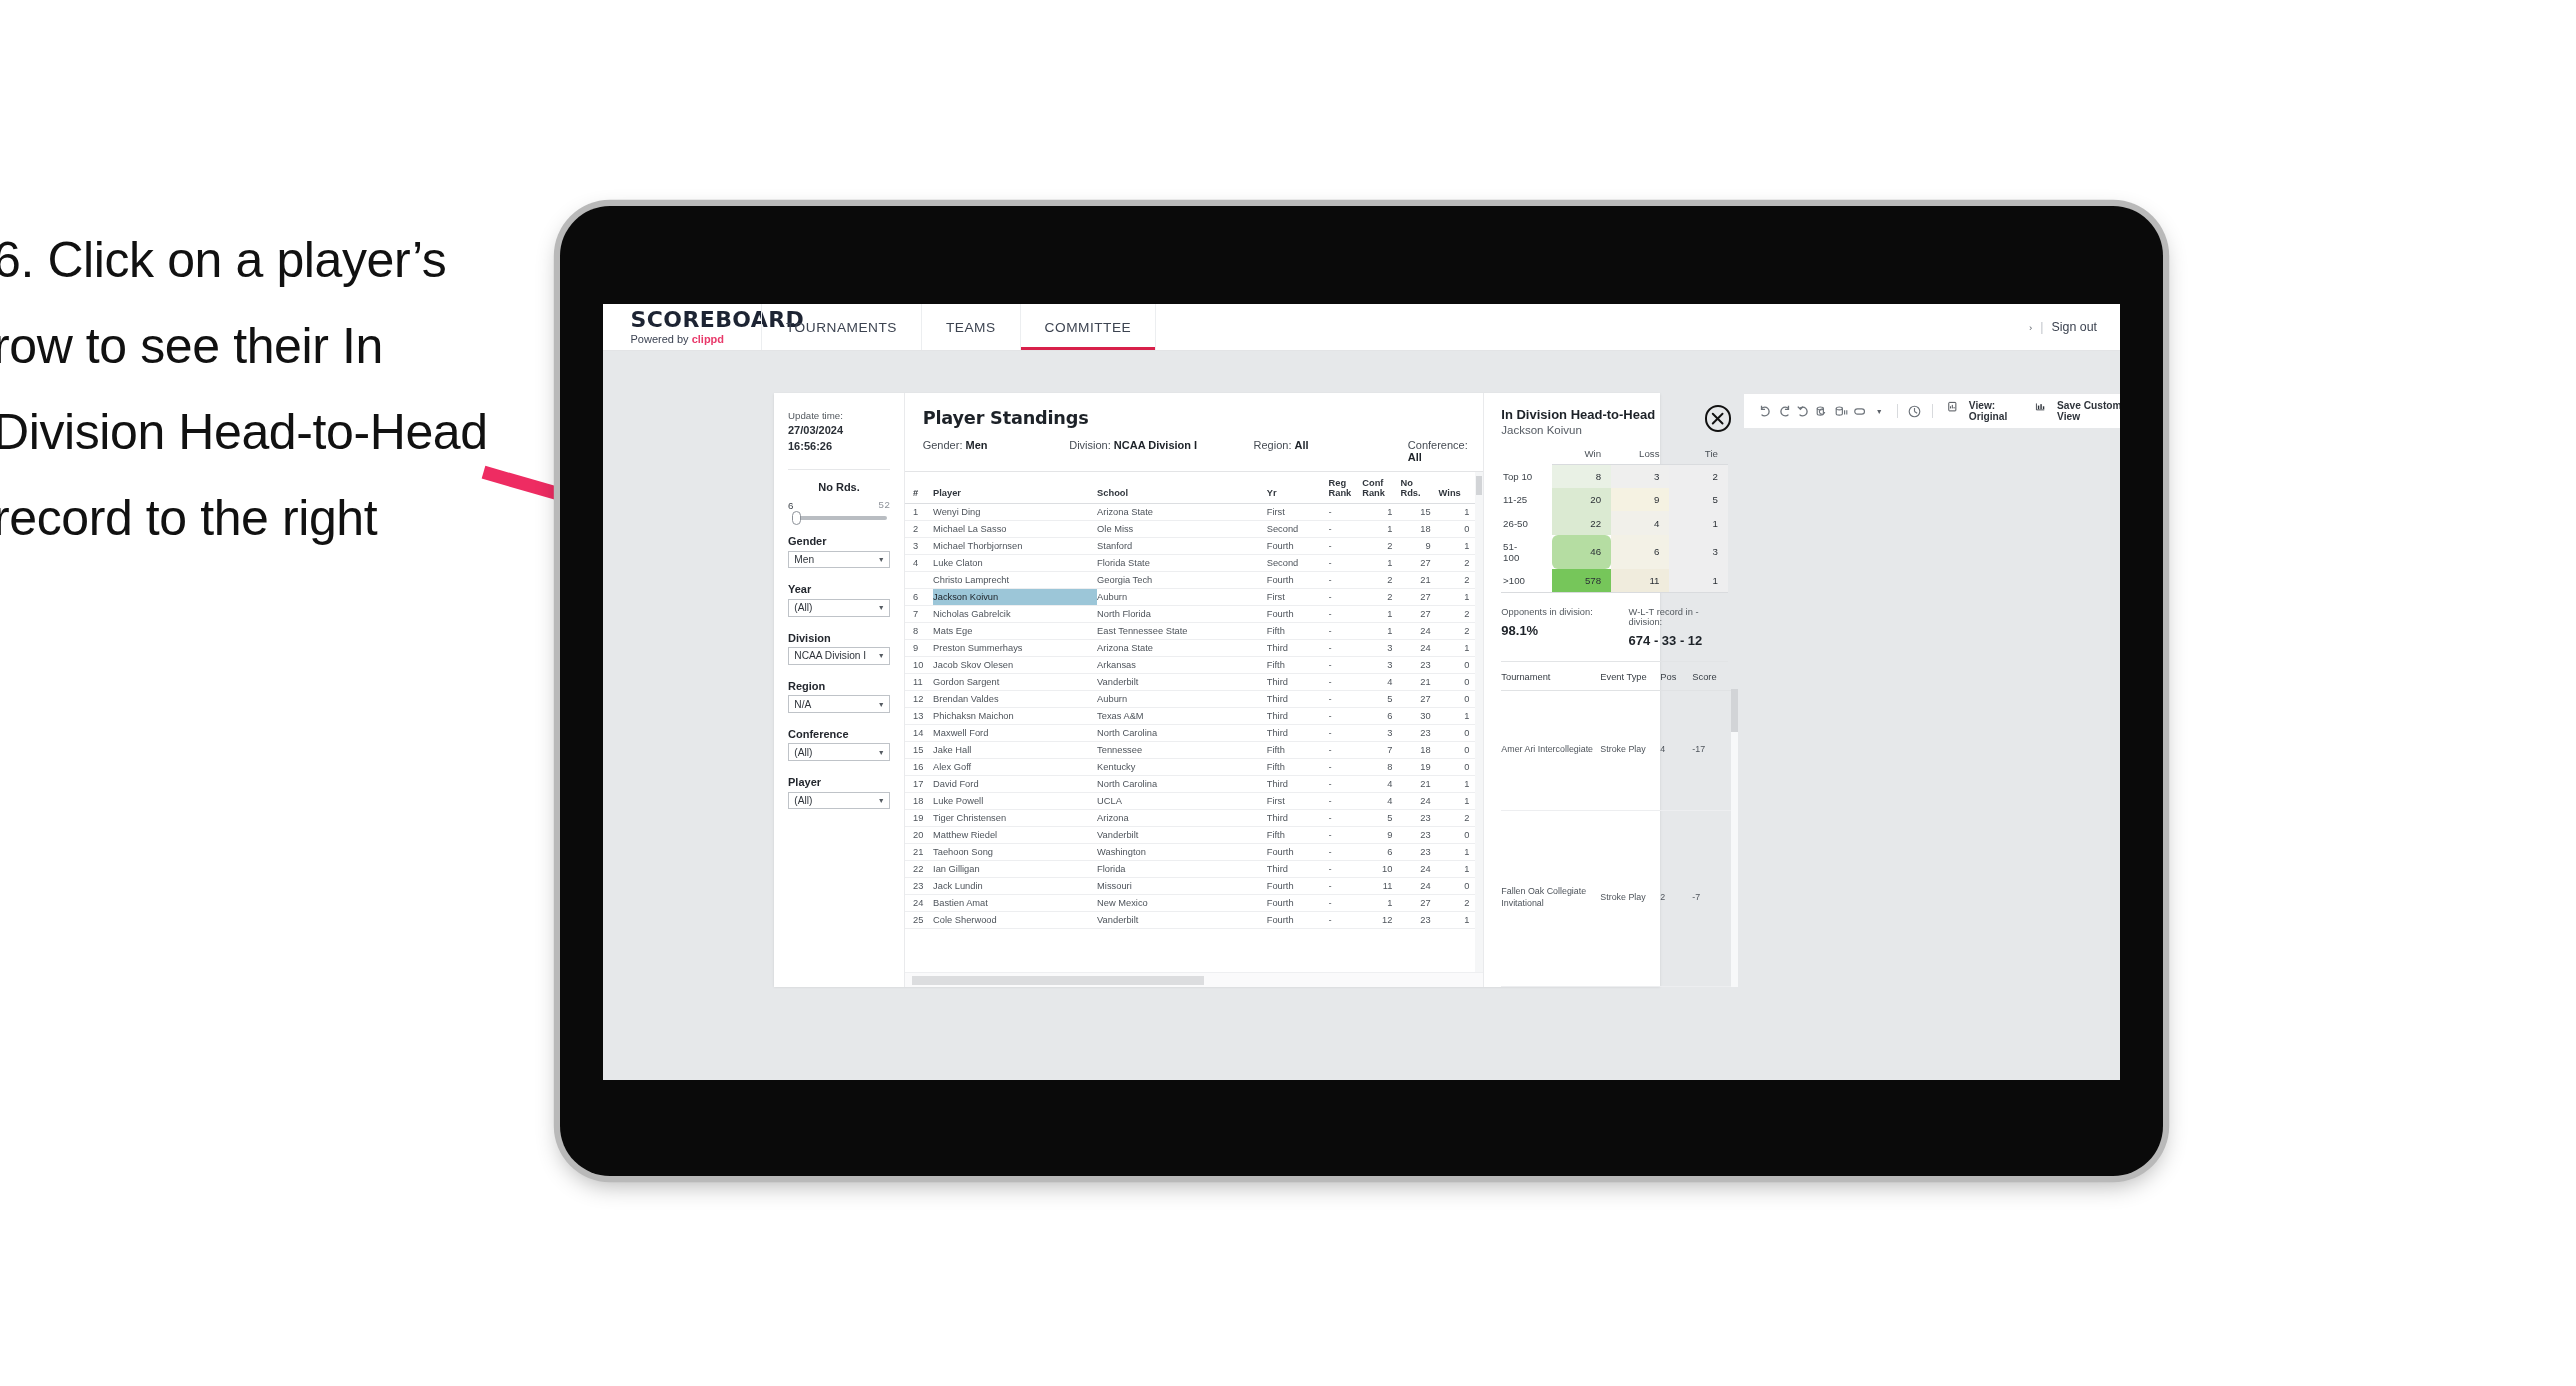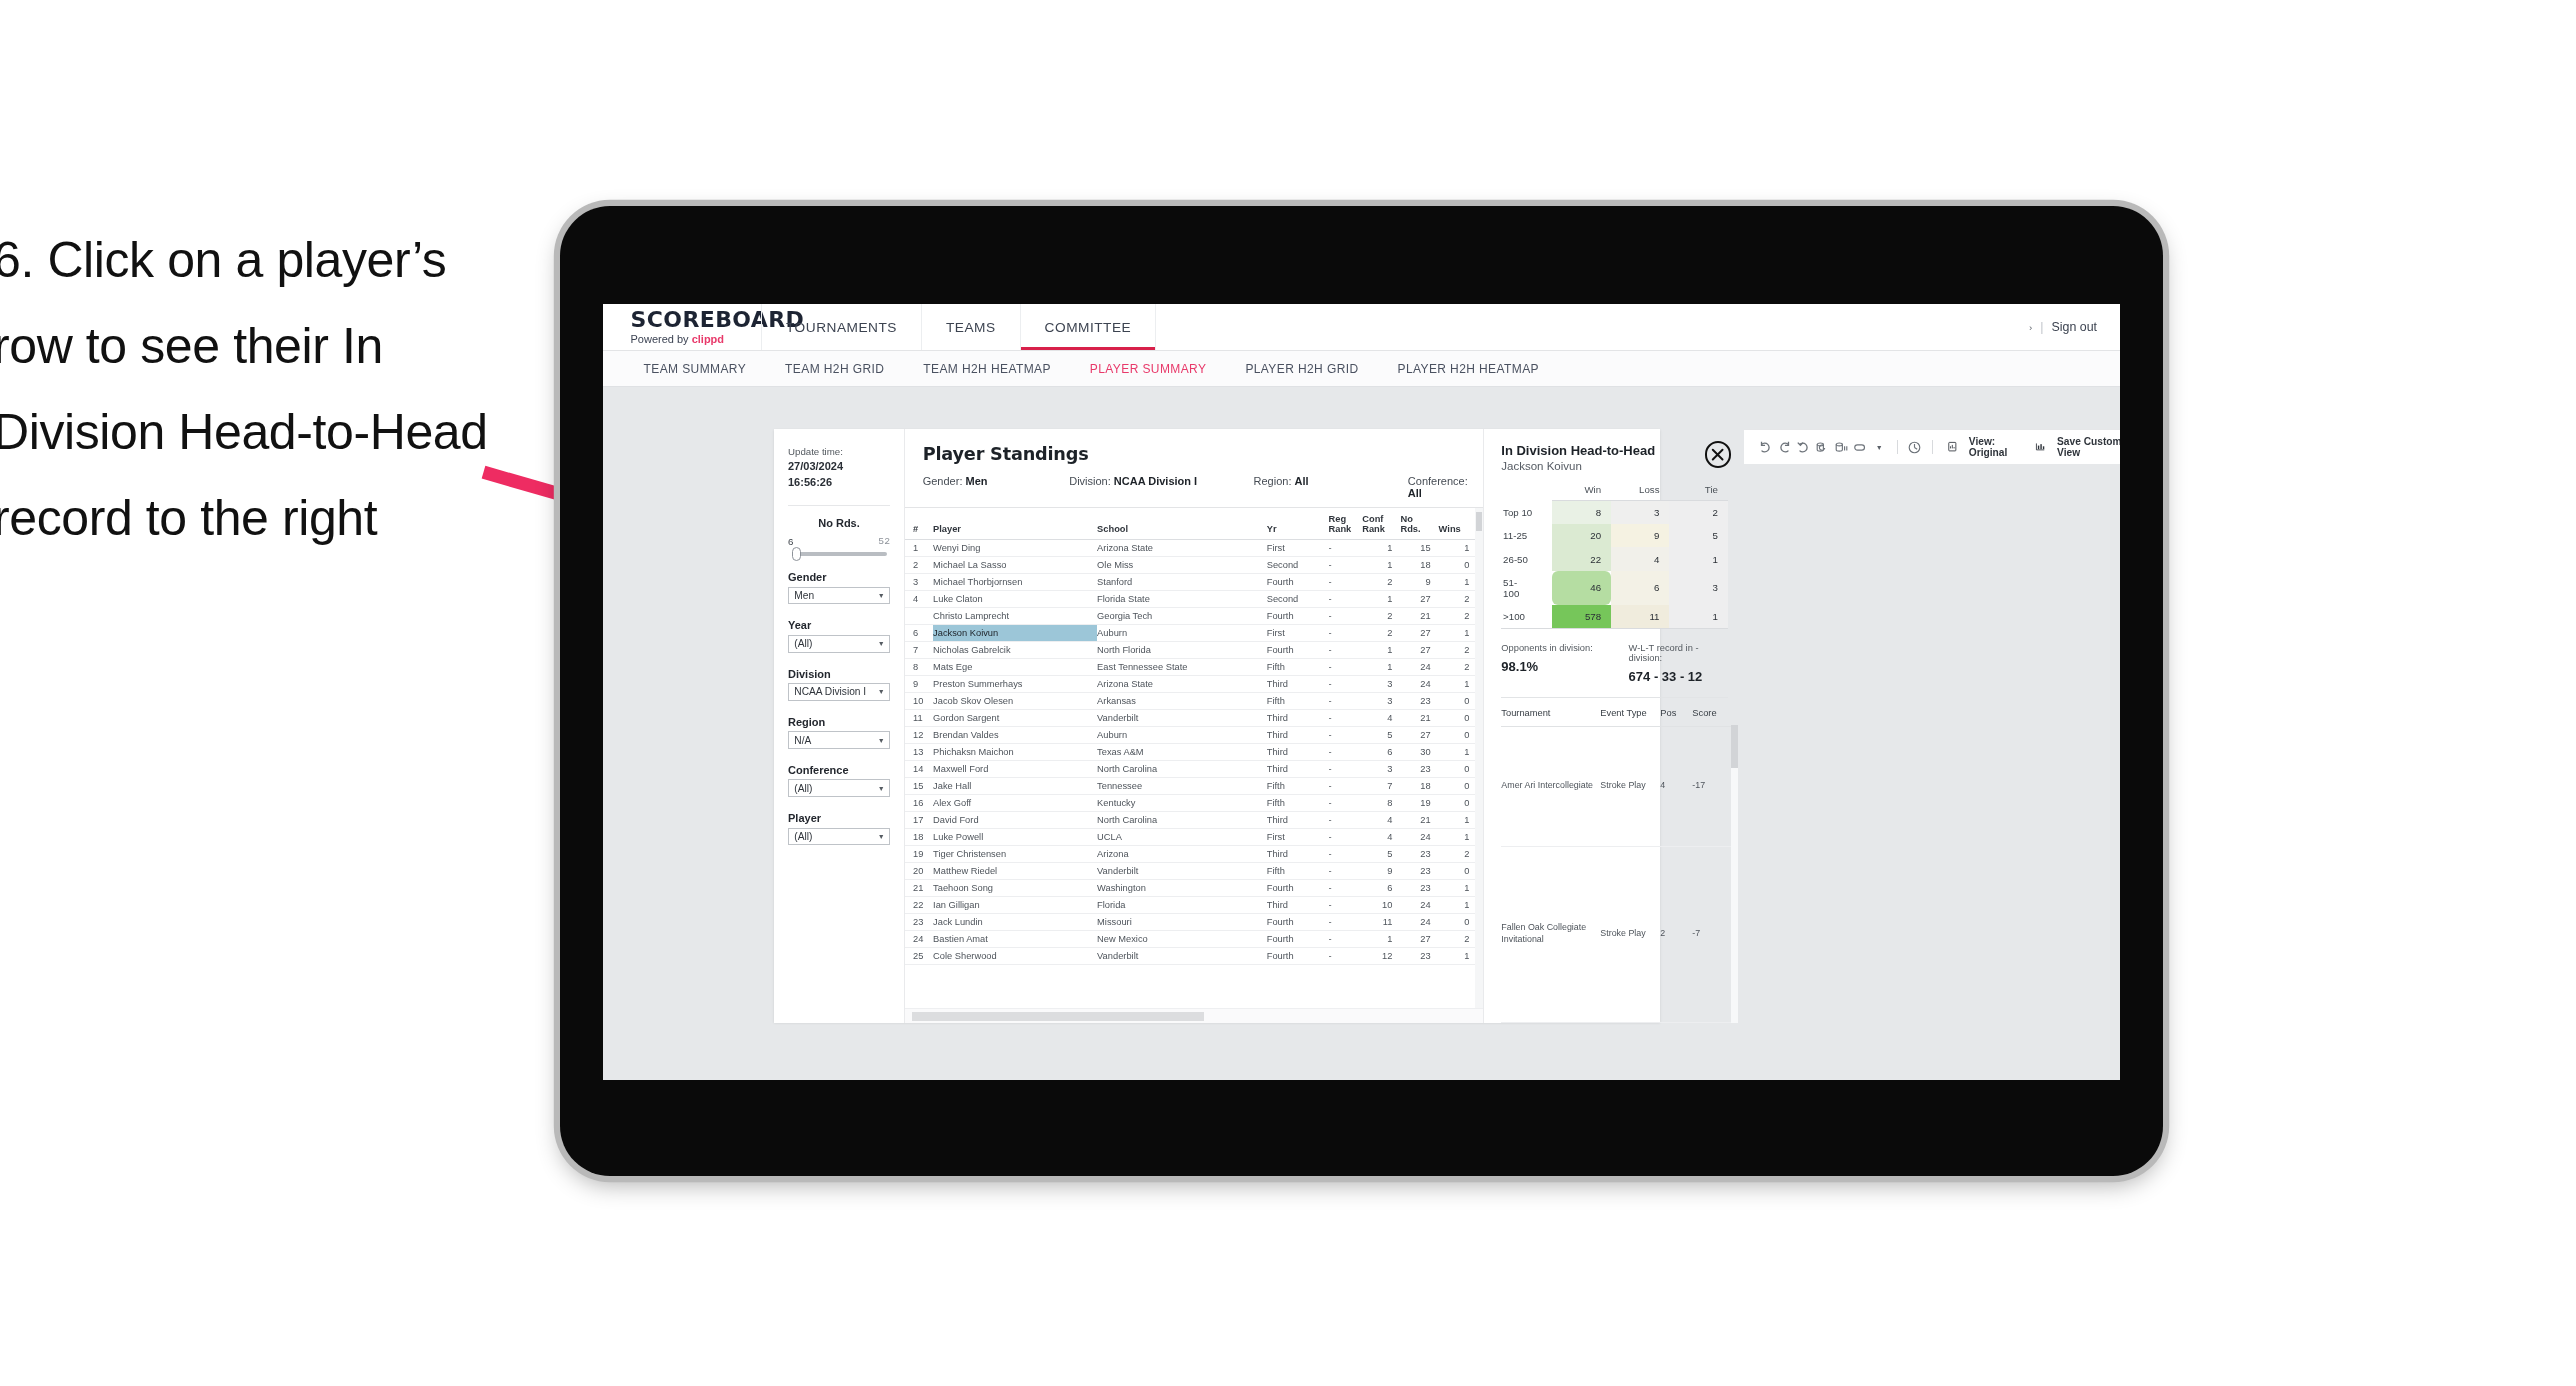--- a/index.html
+++ b/index.html
@@ -228,21 +228,21 @@
   .toolbar {
     height:35px; border-top:0.9px solid #e6e7e9; background:#fff;
     display:flex; align-items:center; padding:0 12.4px; gap:0;
   }
   .tb-ic {
     width:23px; height:23px; display:flex; align-items:center; justify-content:center;
     color:#6d737a; cursor:pointer;
   }
   .tb-sep { width:0.9px; height:13.3px; background:#d8dadd; margin:0 8px; }
   .tb-txt {
-    display:flex; align-items:center; gap:11px; font-size:10.2px;
+    display:flex; gap:11px; font-size:10.2px;
     color:#2f343b; font-weight:700; cursor:pointer; padding:0 6.2px;
   }
   .tb-spacer { flex:1; }
   .cv { font-size:7px; color:#5b6068; }
 </style>
 </head>
 <body>
 
 <div id="caption">6. Click on a player’s row to see their In Division Head-to-Head record to the right</div>
 
@@ -268,28 +268,20 @@
         <div class="nav-item">TEAMS</div>
         <div class="nav-item active">COMMITTEE</div>
       </div>
       <div class="hdr-right">
         <span class="caret">›</span>
         <span class="bar">|</span>
         <span>Sign out</span>
       </div>
     </div>
 
-    <div class="subtabs">
-      <div class="subtab">TEAM SUMMARY</div>
-      <div class="subtab">TEAM H2H GRID</div>
-      <div class="subtab">TEAM H2H HEATMAP</div>
-      <div class="subtab active">PLAYER SUMMARY</div>
-      <div class="subtab">PLAYER H2H GRID</div>
-      <div class="subtab">PLAYER H2H HEATMAP</div>
-    </div>
 
     <div class="workspace">
       <div class="viz">
 
         <div class="viz-body">
 
           <div class="filters">
             <div class="upd-label">Update time:</div>
             <div class="upd-val">27/03/2024 16:56:26</div>
             <div class="hr"></div>

